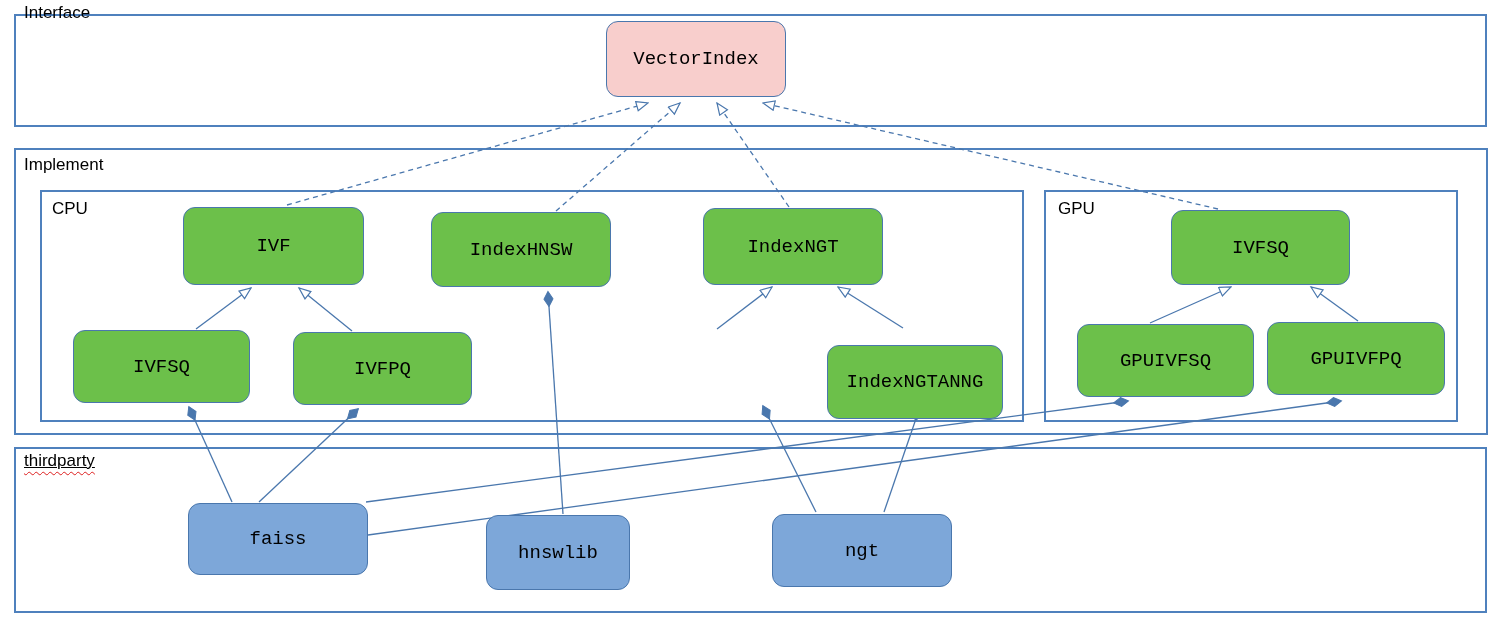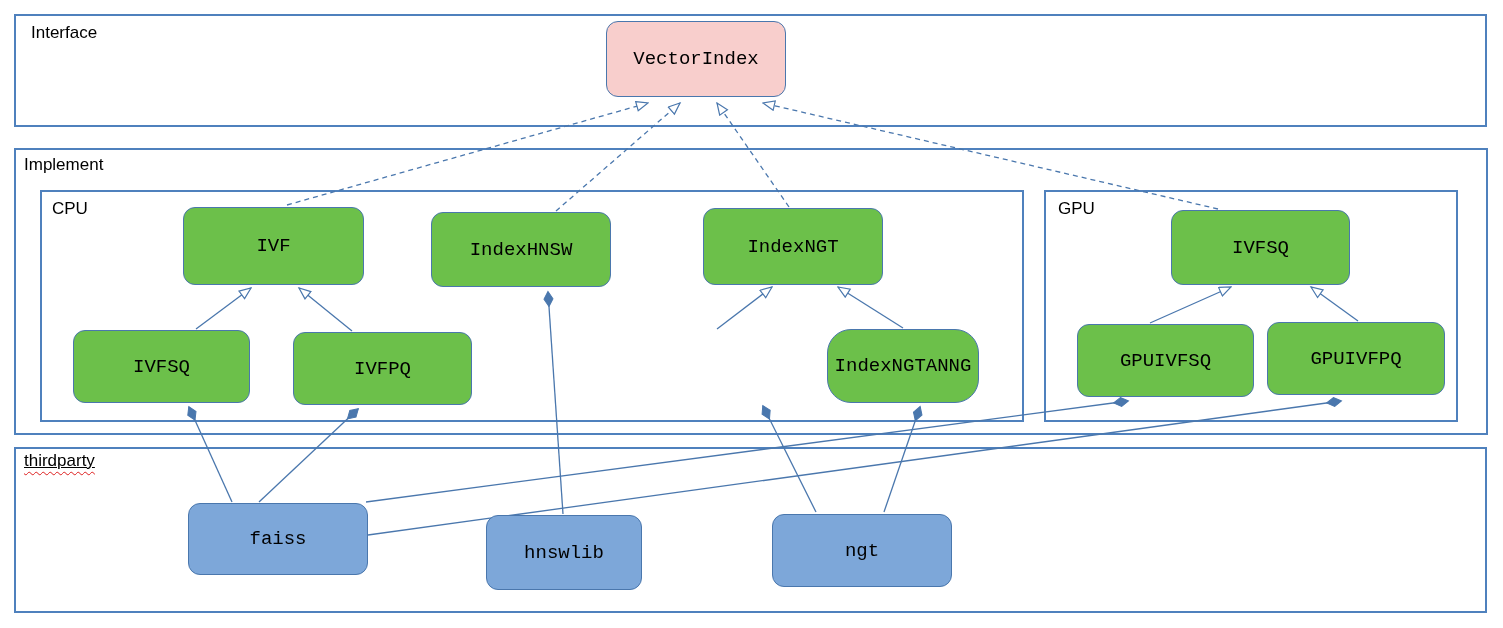--- a/index.html
+++ b/index.html
@@ -23,21 +23,21 @@
   .u-red-wavy{text-decoration:underline wavy #dd1f1f;text-decoration-thickness:1px;text-underline-offset:5px;}
   svg line{stroke:var(--stroke);stroke-width:1.3;}
   svg line.dashed{stroke-dasharray:5 4;}
 </style>
 </head>
 <body>
 
 <div class="stage">
 
   <div class="container-box" style="left:14px;top:14px;width:1473px;height:113px;"></div>
-  <div class="container-label" style="left:24px;top:24px;margin-left:7px;">Interface</div>
+  <div class="container-label" style="left:24px;top:4px;">Interface</div>
 
   <div class="container-box" style="left:14px;top:148px;width:1474px;height:287px;"></div>
   <div class="container-label" style="left:24px;top:156px;">Implement</div>
 
   <div class="container-box" style="left:40px;top:190px;width:984px;height:232px;"></div>
   <div class="container-label" style="left:52px;top:200px;">CPU</div>
 
   <div class="container-box" style="left:1044px;top:190px;width:414px;height:232px;"></div>
   <div class="container-label" style="left:1058px;top:200px;">GPU</div>
 
@@ -87,37 +87,37 @@
   </div>
   <div class="node green" style="left:703px;top:208px;width:180px;height:77px;">
     <span>IndexNGT</span>
   </div>
   <div class="node green" style="left:73px;top:330px;width:177px;height:73px;">
     <span>IVFSQ</span>
   </div>
   <div class="node green" style="left:293px;top:332px;width:179px;height:73px;">
     <span>IVFPQ</span>
   </div>
-  <div class="node green" style="left:827px;top:329px;width:152px;height:74px;border-radius:24px;">
+  <div class="node green" style="left:827px;top:345px;width:176px;height:74px;">
     <span>IndexNGTANNG</span>
   </div>
 
   <div class="node green" style="left:1171px;top:210px;width:179px;height:75px;">
     <span>IVFSQ</span>
   </div>
   <div class="node green" style="left:1065px;top:324px;width:177px;height:73px;margin-left:12px;">
     <span>GPUIVFSQ</span>
   </div>
   <div class="node green" style="left:1267px;top:322px;width:178px;height:73px;">
     <span>GPUIVFPQ</span>
   </div>
 
   <div class="node blue" style="left:188px;top:503px;width:180px;height:72px;">
     <span>faiss</span>
   </div>
-  <div class="node blue" style="left:486px;top:515px;width:156px;height:75px;">
+  <div class="node blue" style="left:486px;top:515px;width:144px;height:75px;">
     <span>hnswlib</span>
   </div>
   <div class="node blue" style="left:772px;top:514px;width:180px;height:73px;">
     <span>ngt</span>
   </div>
 
 </div>
 
 </body></html>

